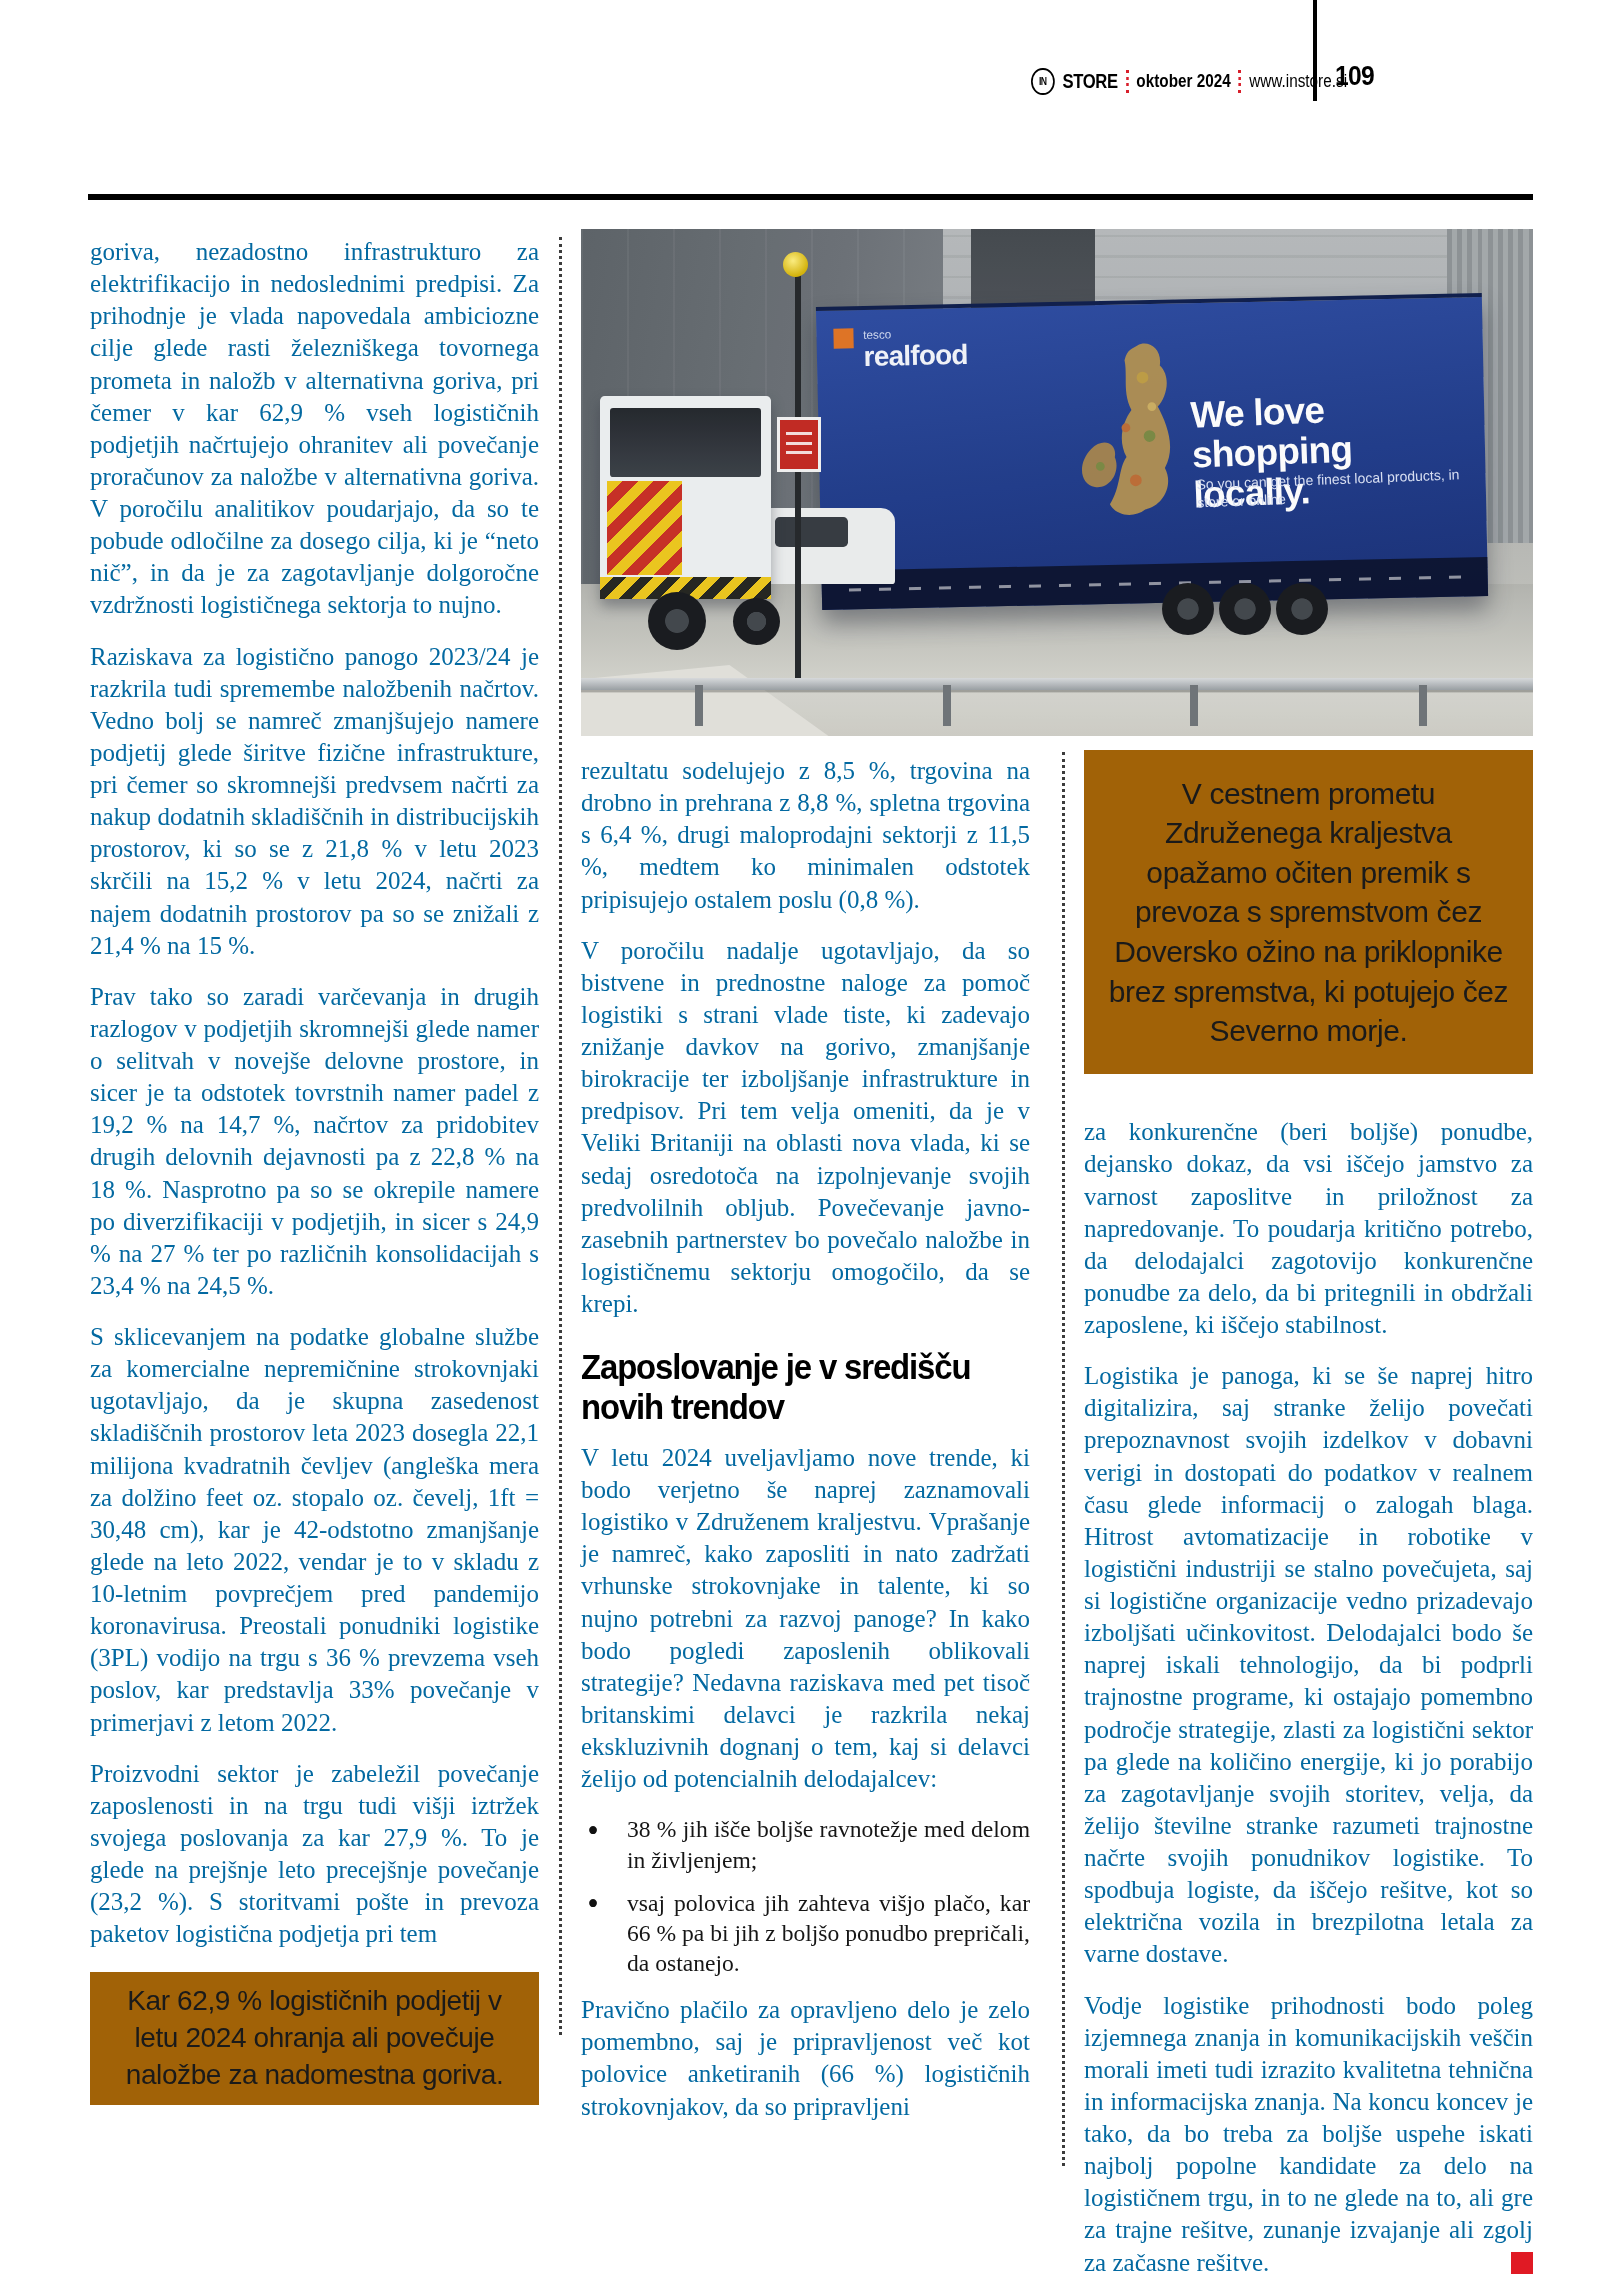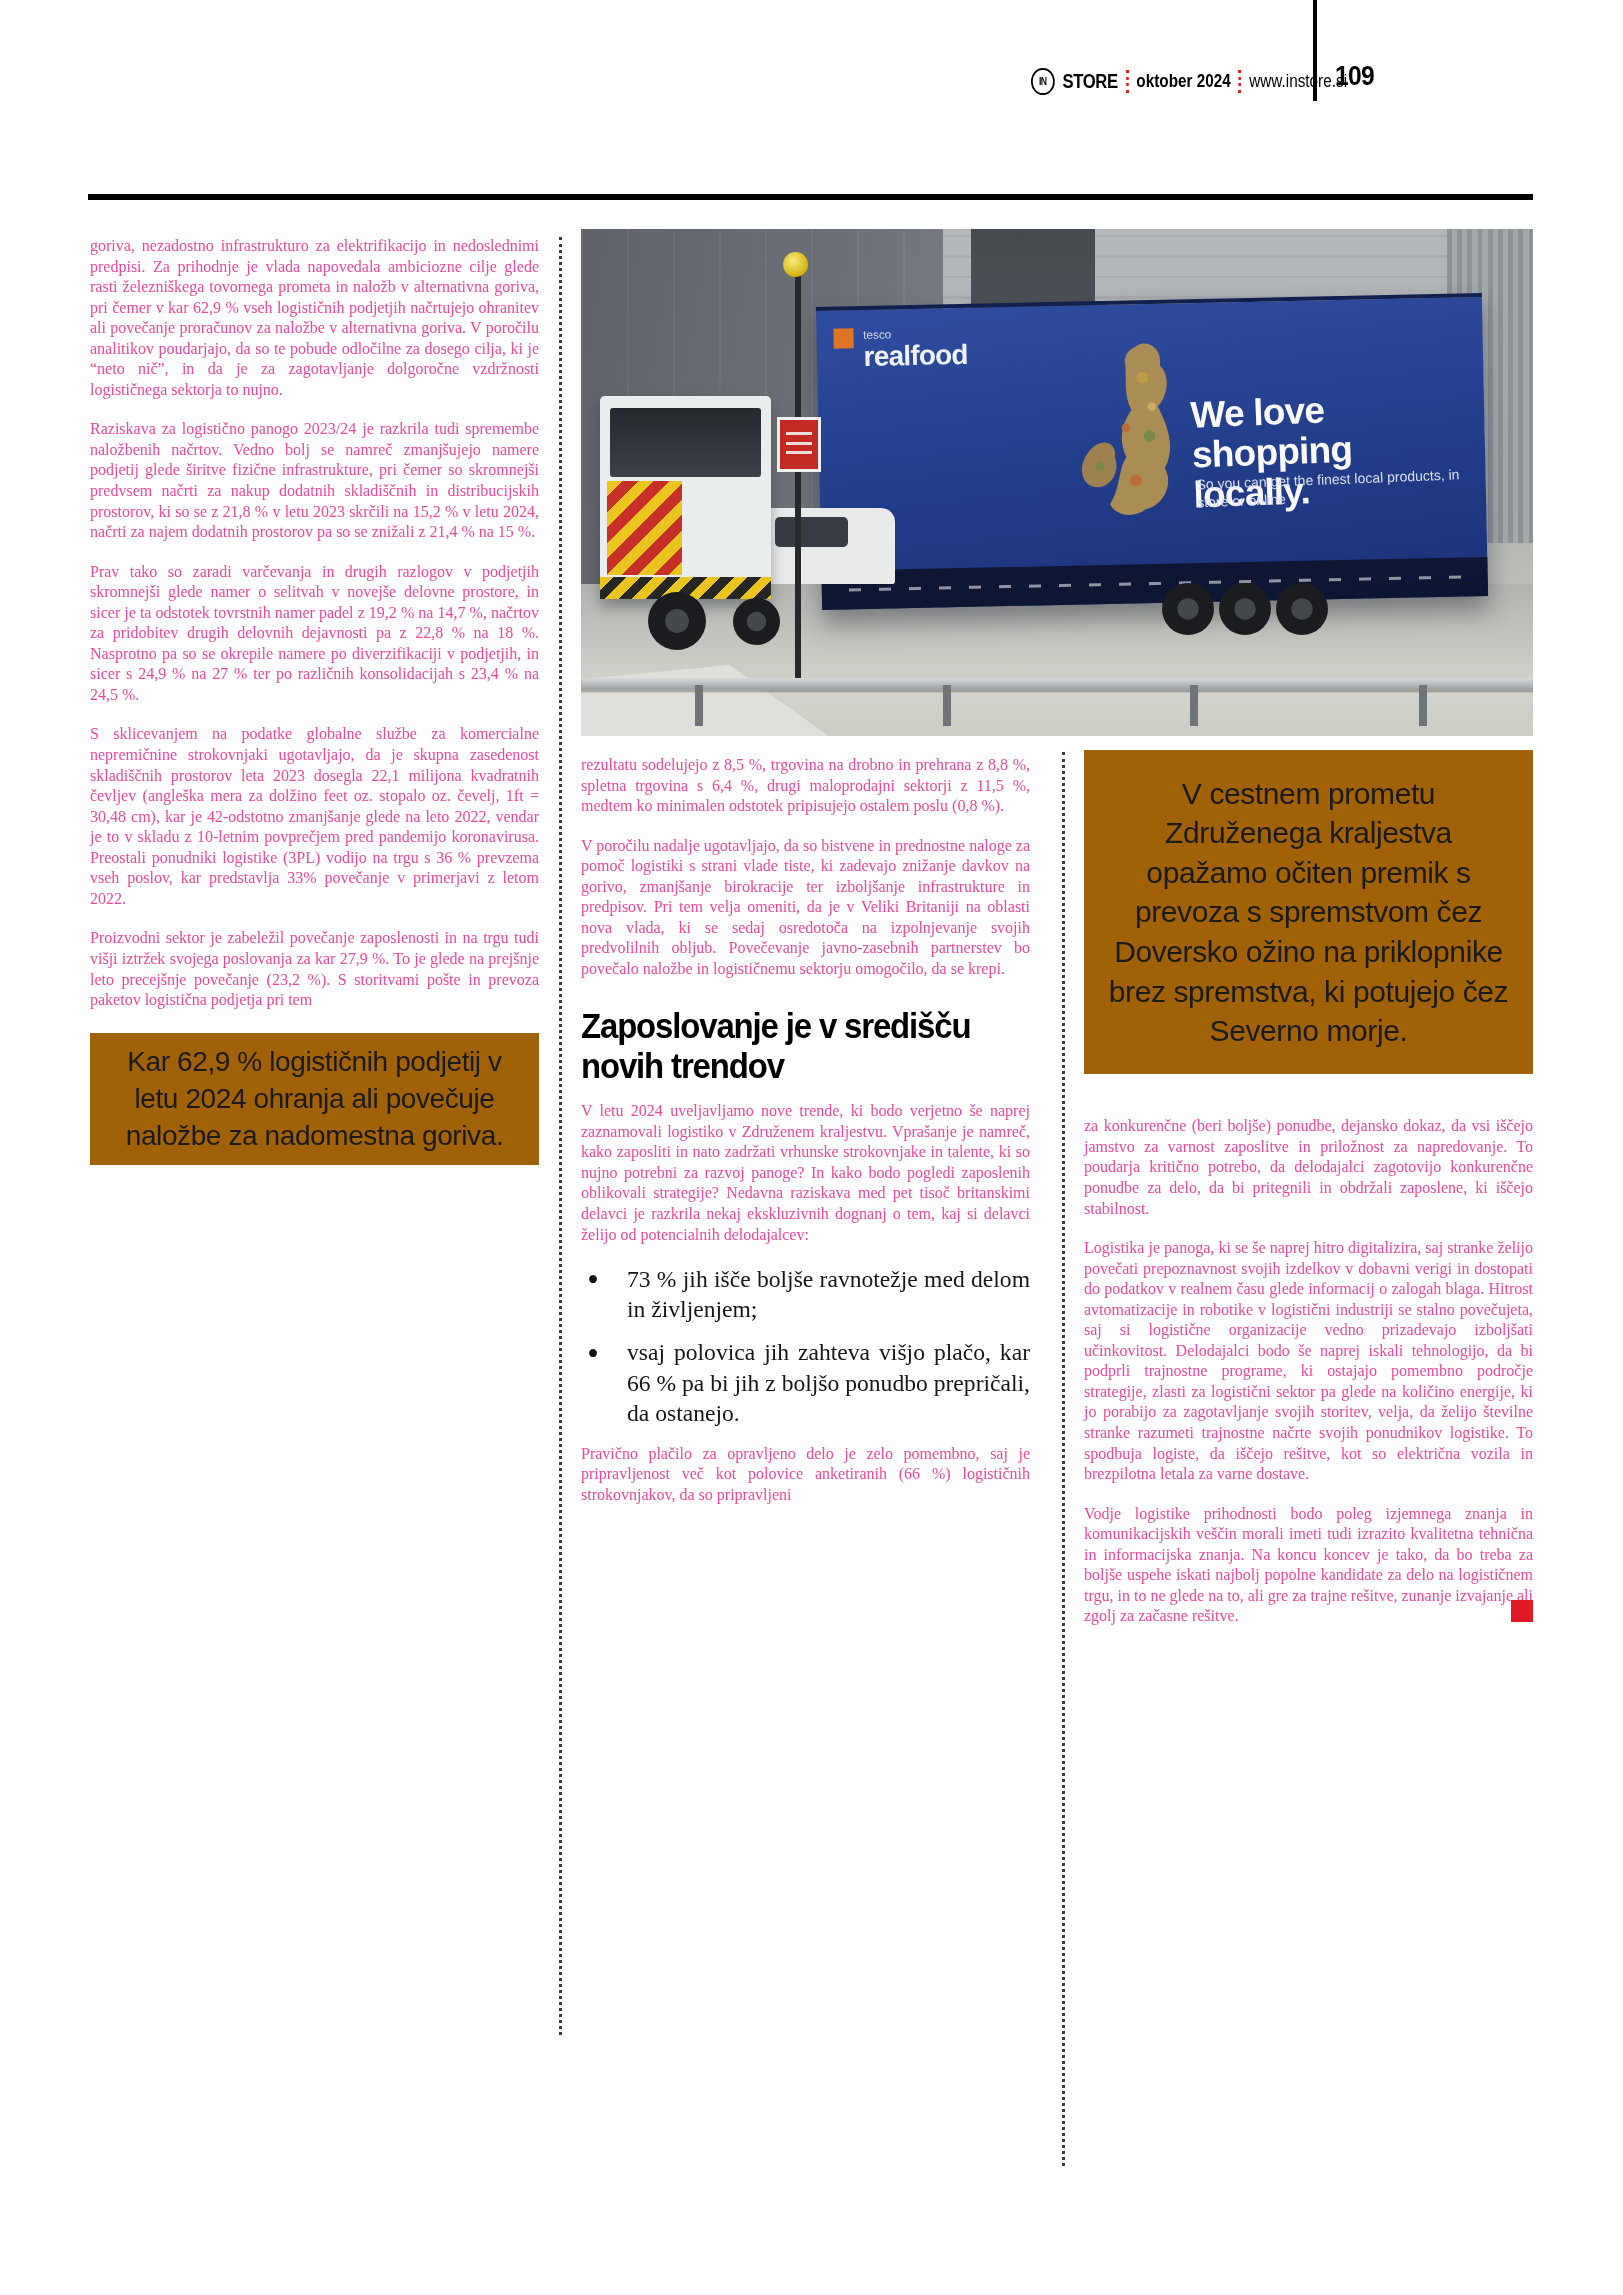--- a/index.html
+++ b/index.html
@@ -22,21 +22,21 @@
 
   
   .col{position:absolute;width:449px;}
   #col1{left:90px;top:236px;}
   #col2{left:581px;top:755px;}
   #col3{left:1084px;top:750px;}
   .vdivider{position:absolute;width:0;border-left:3.1px dotted #3c3c3c;}
   #divider1{left:559px;top:237px;height:1798px;}
   #divider2{left:1062px;top:752px;height:1414px;}
 
-  .col p{margin:0 0 19px 0;text-align:justify;font-size:16px;line-height:1.285;color:#ec4899;}
+  .col p{margin:0 0 19px 0;text-align:justify;font-size:25px;line-height:1.285;color:#0369a1;}
   .col p:last-child{margin-bottom:0;}
   .ital{}
 
   .subhead{font-family:"Liberation Sans",sans-serif;font-weight:bold;font-size:35px;line-height:1.13;
            letter-spacing:-1.2px;margin:27px 0 15.7px 0;color:#000;transform:scaleX(.94);transform-origin:left center;}
 
   .graybox{background:#a16207;text-align:center;font-family:"Liberation Sans",sans-serif;color:#1a1a1a;}
   #box1{margin-top:22px;padding:11px 14px;font-size:28px;line-height:1.32;letter-spacing:-0.4px;}
   #quotebox{padding:23.6px 19px;font-size:30px;line-height:1.32;letter-spacing:-0.4px;margin-bottom:42px;}
 
@@ -188,21 +188,21 @@
     <p>Proizvodni sektor je zabeležil povečanje zaposlenosti in na trgu tudi višji iztržek svojega poslovanja za kar 27,9 %. To je glede na prejšnje leto precejšnje povečanje (23,2 %). S storitvami pošte in prevoza paketov logistična podjetja pri tem</p>
     <div class="graybox" id="box1">Kar 62,9 % logističnih podjetij v letu 2024 ohranja ali povečuje naložbe za nadomestna goriva.</div>
   </div>
 
   <div class="col" id="col2">
     <p>rezultatu sodelujejo z 8,5 %, trgovina na drobno in prehrana z 8,8 %, spletna trgovina s 6,4 %, drugi maloprodajni sektorji z 11,5 %, medtem ko minimalen odstotek pripisujejo ostalem poslu (0,8 %).</p>
     <p>V poročilu nadalje ugotavljajo, da so bistvene in prednostne naloge za pomoč logistiki s strani vlade tiste, ki zadevajo znižanje davkov na gorivo, zmanjšanje birokracije ter izboljšanje infrastrukture in predpisov. Pri tem velja omeniti, da je v Veliki Britaniji na oblasti nova vlada, ki se sedaj osredotoča na izpolnjevanje svojih predvolilnih obljub. Povečevanje javno-zasebnih partnerstev bo povečalo naložbe in logističnemu sektorju omogočilo, da se krepi.</p>
     <div class="subhead">Zaposlovanje je v središču novih trendov</div>
     <p>V letu 2024 uveljavljamo nove trende, ki bodo verjetno še naprej zaznamovali logistiko v Združenem kraljestvu. Vprašanje je namreč, kako zaposliti in nato zadržati vrhunske strokovnjake in talente, ki so nujno potrebni za razvoj panoge? In kako bodo pogledi zaposlenih oblikovali strategije? Nedavna raziskava med pet tisoč britanskimi delavci je razkrila nekaj ekskluzivnih dognanj o tem, kaj si delavci želijo od potencialnih delodajalcev:</p>
     <ul class="bullets">
-      <li>73 % jih išče boljše ravnotežje med delom in življenjem;</li>
+      <li>38 % jih išče boljše ravnotežje med delom in življenjem;</li>
       <li>vsaj polovica jih zahteva višjo plačo, kar 66 % pa bi jih z boljšo ponudbo prepričali, da ostanejo.</li>
     </ul>
     <p>Pravično plačilo za opravljeno delo je zelo pomembno, saj je pripravljenost več kot polovice anketiranih (66 %) logističnih strokovnjakov, da so pripravljeni</p>
   </div>
 
   <div class="col" id="col3">
     <div class="graybox" id="quotebox">V cestnem prometu Združenega kraljestva opažamo očiten premik s prevoza s spremstvom čez Doversko ožino na priklopnike brez spremstva, ki potujejo čez Severno morje.</div>
     <p>za konkurenčne (beri boljše) ponudbe, dejansko dokaz, da vsi iščejo jamstvo za varnost zaposlitve in priložnost za napredovanje. To poudarja kritično potrebo, da delodajalci zagotovijo konkurenčne ponudbe za delo, da bi pritegnili in obdržali zaposlene, ki iščejo stabilnost.</p>
     <p>Logistika je panoga, ki se še naprej hitro digitalizira, saj stranke želijo povečati prepoznavnost svojih izdelkov v dobavni verigi in dostopati do podatkov v realnem času glede informacij o zalogah blaga. Hitrost avtomatizacije in robotike v logistični industriji se stalno povečujeta, saj si logistične organizacije vedno prizadevajo izboljšati učinkovitost. Delodajalci bodo še naprej iskali tehnologijo, da bi podprli trajnostne programe, ki ostajajo pomembno področje strategije, zlasti za logistični sektor pa glede na količino energije, ki jo porabijo za zagotavljanje svojih storitev, velja, da želijo številne stranke razumeti trajnostne načrte svojih ponudnikov logistike. To spodbuja logiste, da iščejo rešitve, kot so električna vozila in brezpilotna letala za varne dostave.</p>
     <div class="lastpar">

